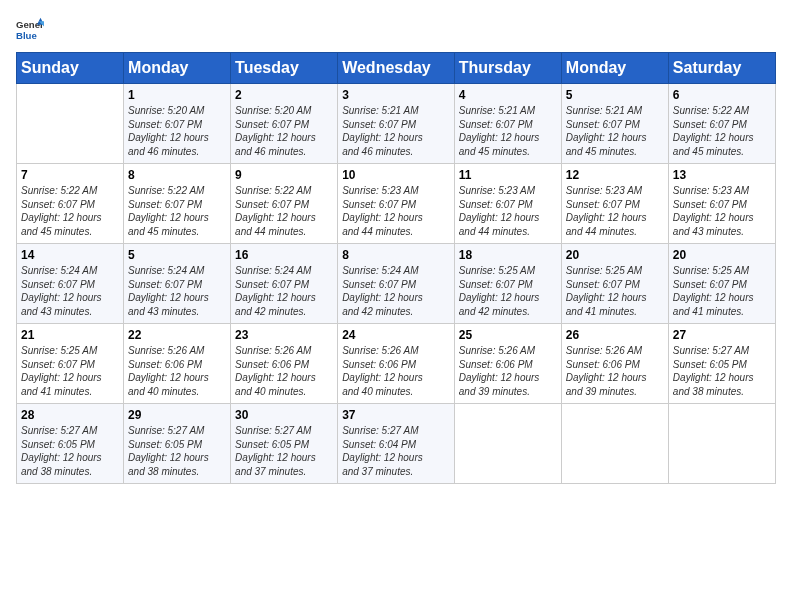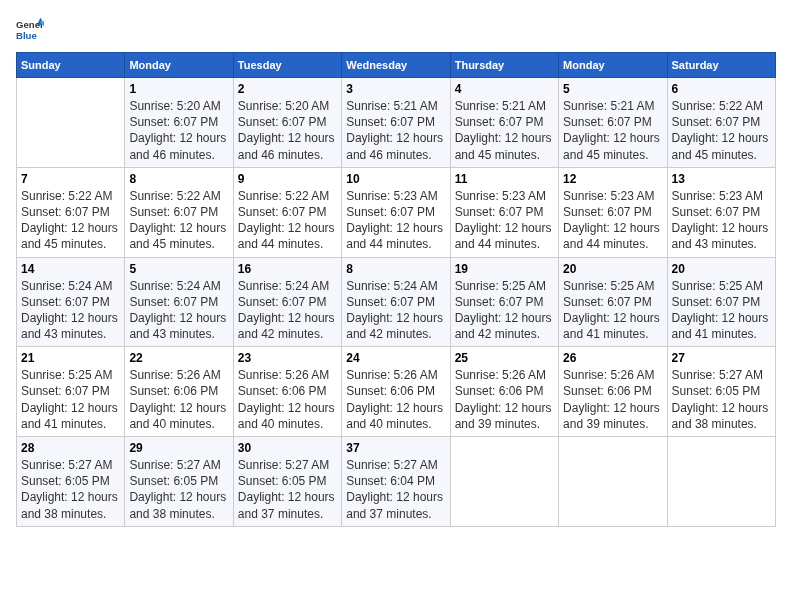--- a/index.html
+++ b/index.html
@@ -41,21 +41,21 @@
     table {
       width: 100%;
       border-collapse: collapse;
       font-size: 11px;
     }
     thead tr th {
       background-color: #2563c7;
       color: #fff;
       padding: 6px 4px;
       text-align: left;
-      font-size: 11px;
+      font-size: 16px;
       font-weight: bold;
       border: 1px solid #1a4fa0;
     }
     tbody tr td {
       border: 1px solid #ccc;
       padding: 4px 4px;
       vertical-align: top;
       min-height: 70px;
       height: 80px;
       background: #fff;
@@ -66,23 +66,24 @@
     tbody tr:nth-child(even) td {
       background: #fff;
     }
     .day-num {
       font-weight: bold;
       font-size: 12px;
       display: block;
       margin-bottom: 2px;
     }
     .day-info {
-      font-size: 12px;
+      font-size: 10px;
       color: #333;
       line-height: 1.35;
+      font-style: italic;
     }
     .empty-cell {
       background: #fff !important;
     }
   </style>
 </head>
 <body>
 
 <div class="header">
   <div class="logo">
@@ -184,21 +185,21 @@
         </td>
         <td>
           <span class="day-num">16</span>
           <div class="day-info">Sunrise: 5:24 AM<br>Sunset: 6:07 PM<br>Daylight: 12 hours<br>and 42 minutes.</div>
         </td>
         <td>
           <span class="day-num">8</span>
           <div class="day-info">Sunrise: 5:24 AM<br>Sunset: 6:07 PM<br>Daylight: 12 hours<br>and 42 minutes.</div>
         </td>
         <td>
-          <span class="day-num">19</span>
+          <span class="day-num">18</span>
           <div class="day-info">Sunrise: 5:25 AM<br>Sunset: 6:07 PM<br>Daylight: 12 hours<br>and 42 minutes.</div>
         </td>
         <td>
           <span class="day-num">20</span>
           <div class="day-info">Sunrise: 5:25 AM<br>Sunset: 6:07 PM<br>Daylight: 12 hours<br>and 41 minutes.</div>
         </td>
         <td>
           <span class="day-num">20</span>
           <div class="day-info">Sunrise: 5:25 AM<br>Sunset: 6:07 PM<br>Daylight: 12 hours<br>and 41 minutes.</div>
         </td>

